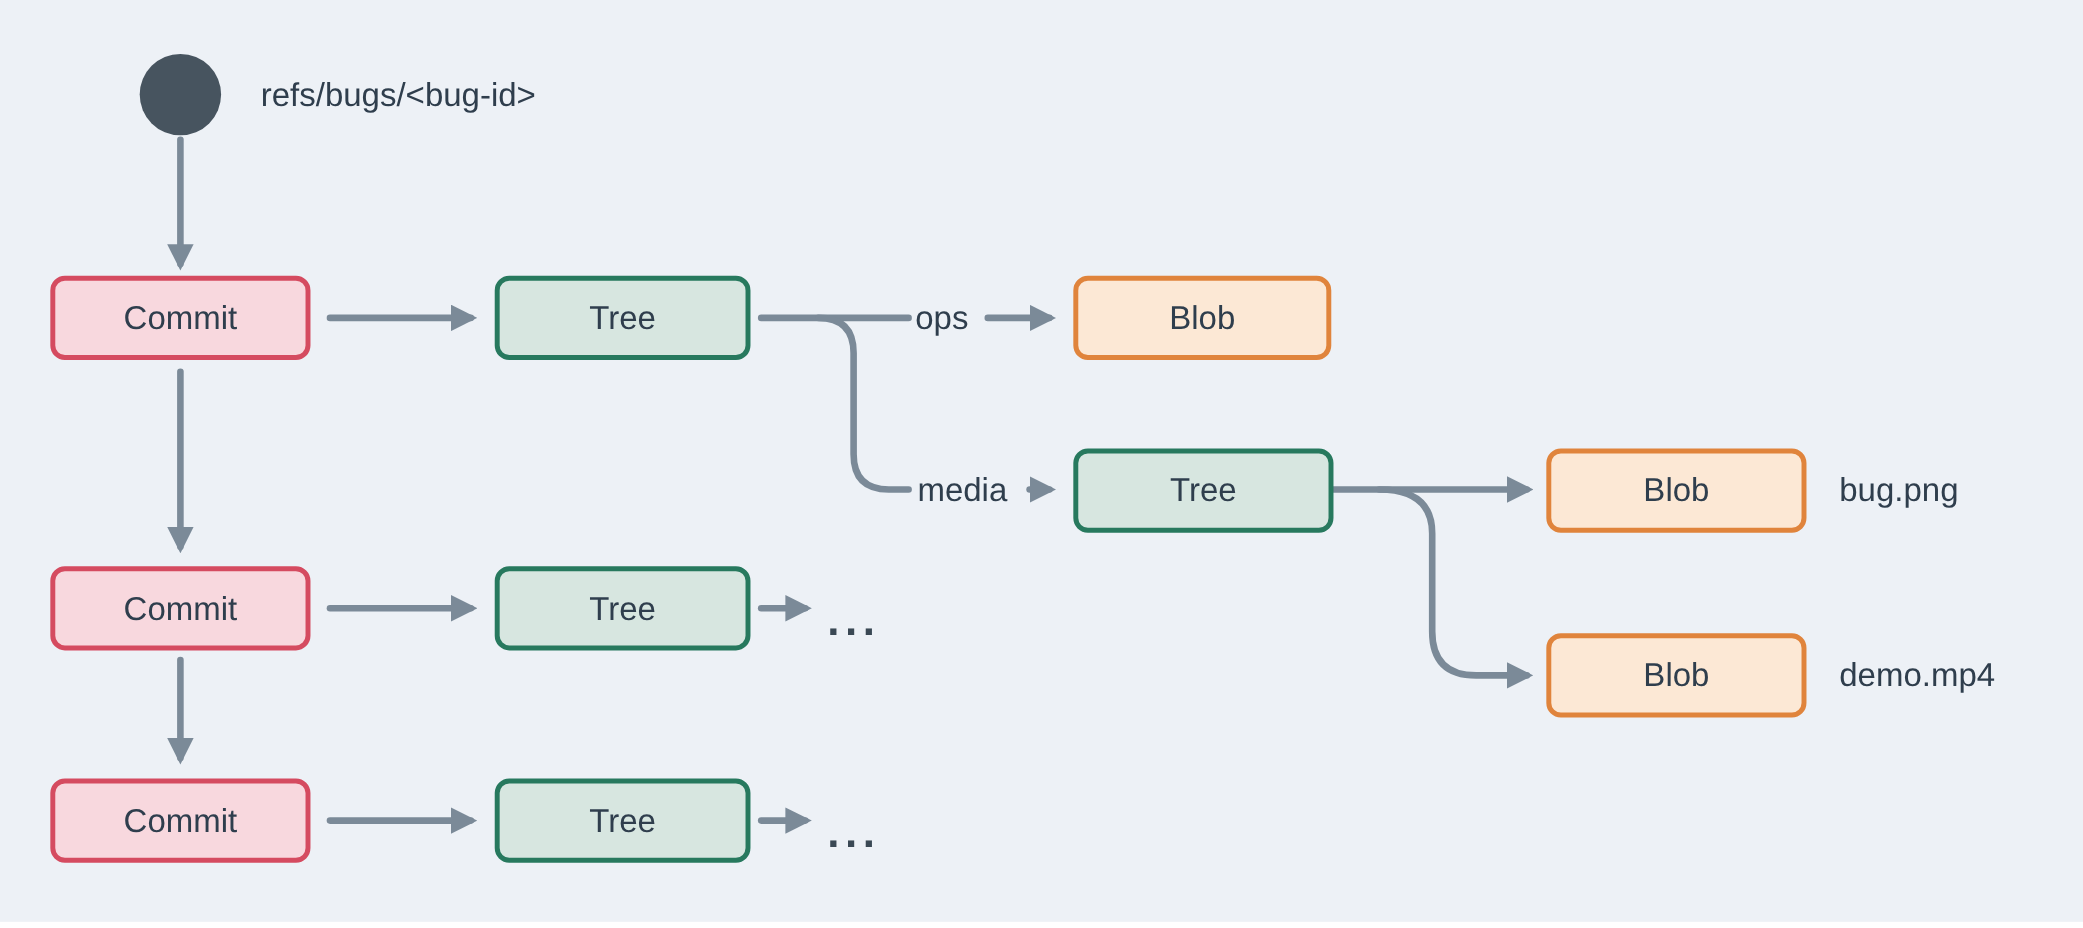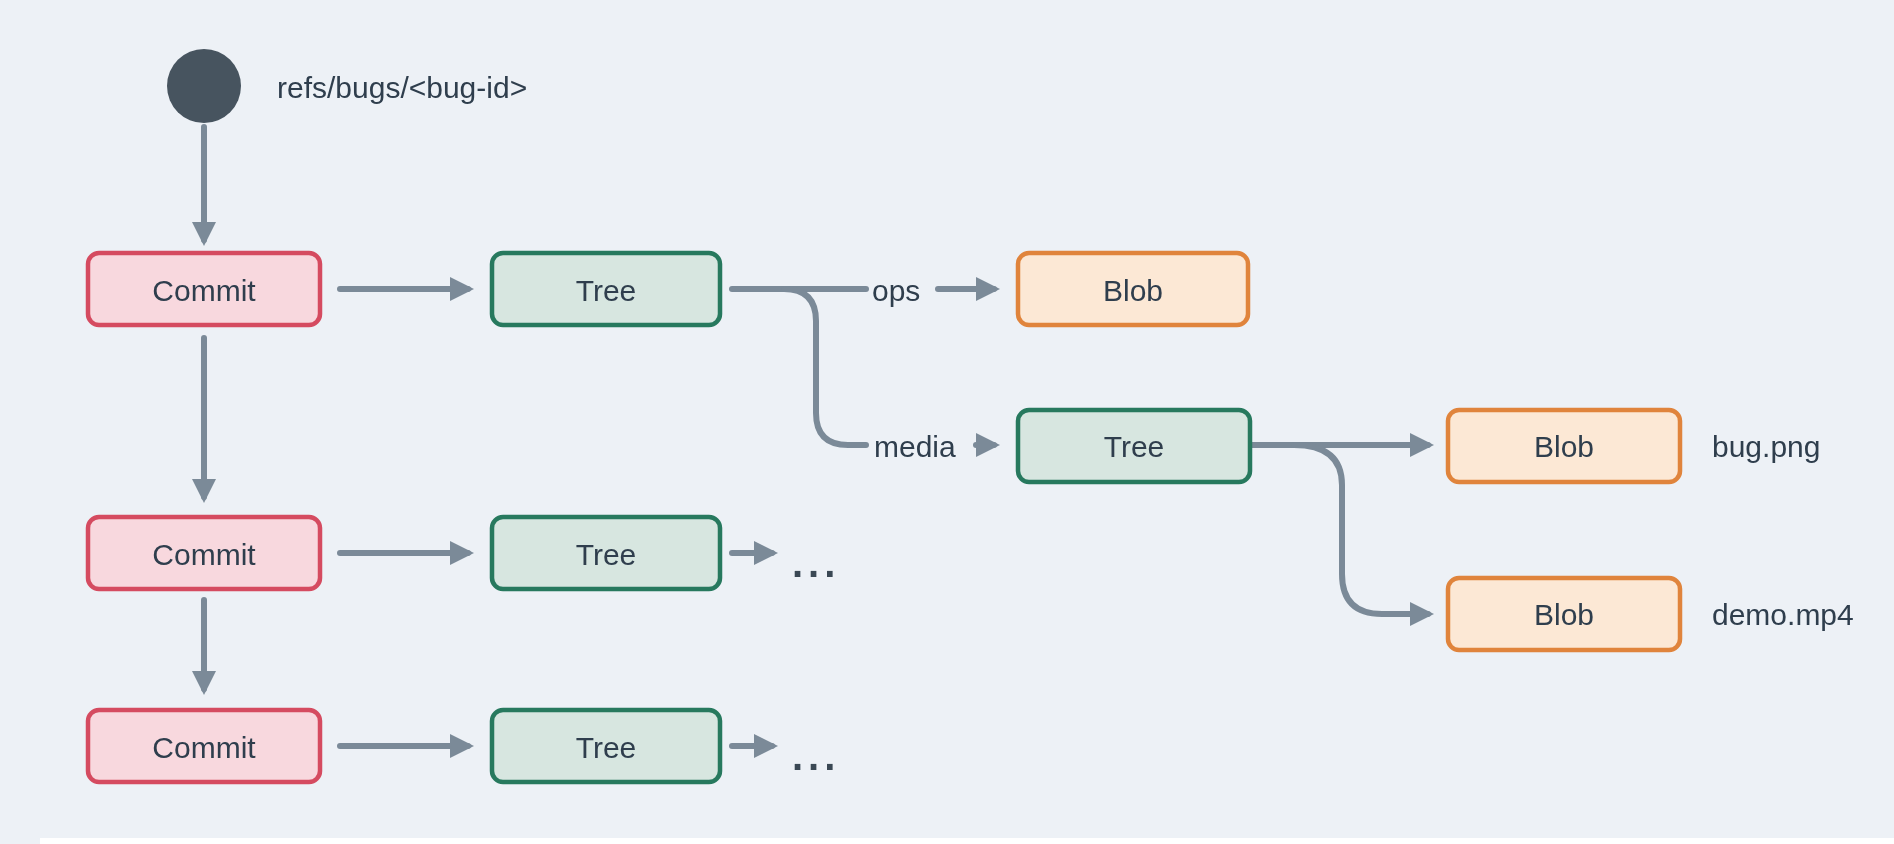--- a/index.html
+++ b/index.html
@@ -9,21 +9,20 @@
     height: 844px;
     background: #edf1f6;
     overflow: hidden;
     font-family: "Liberation Sans", "DejaVu Sans", sans-serif;
   }
   .canvas-wrap {
     position: relative;
     width: 1796px;
     height: 844px;
     background: #edf1f6;
-    margin-left: 40px;
   }
   svg { display: block; }
 
   .edge {
     stroke: #7b8a98;
     stroke-width: 6;
     fill: none;
     stroke-linecap: round;
     stroke-linejoin: round;
   }

